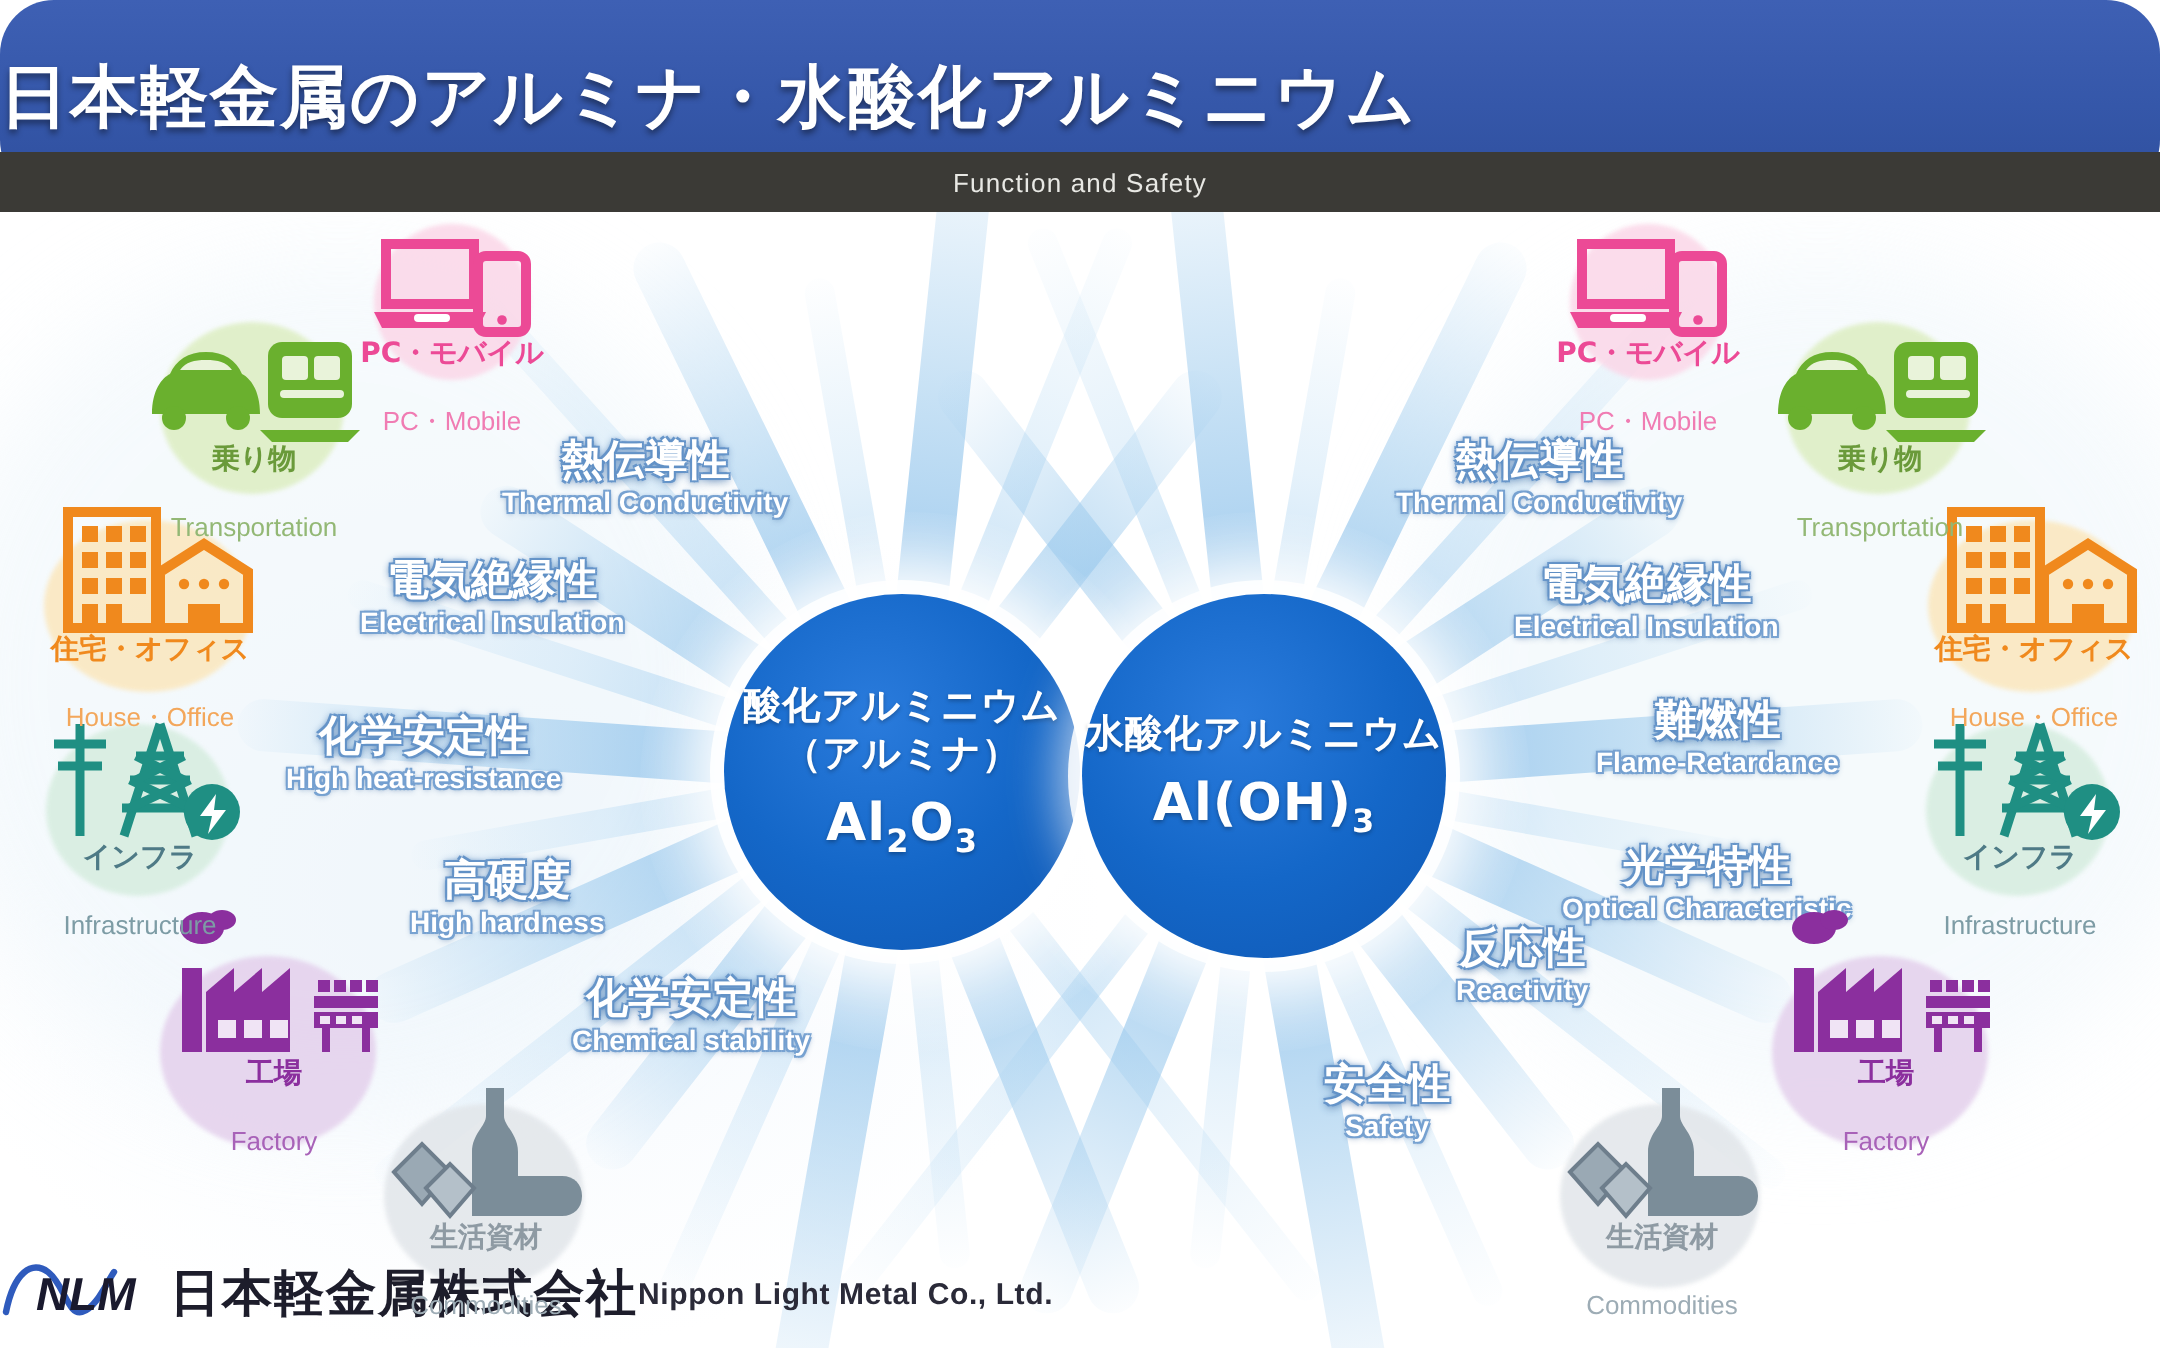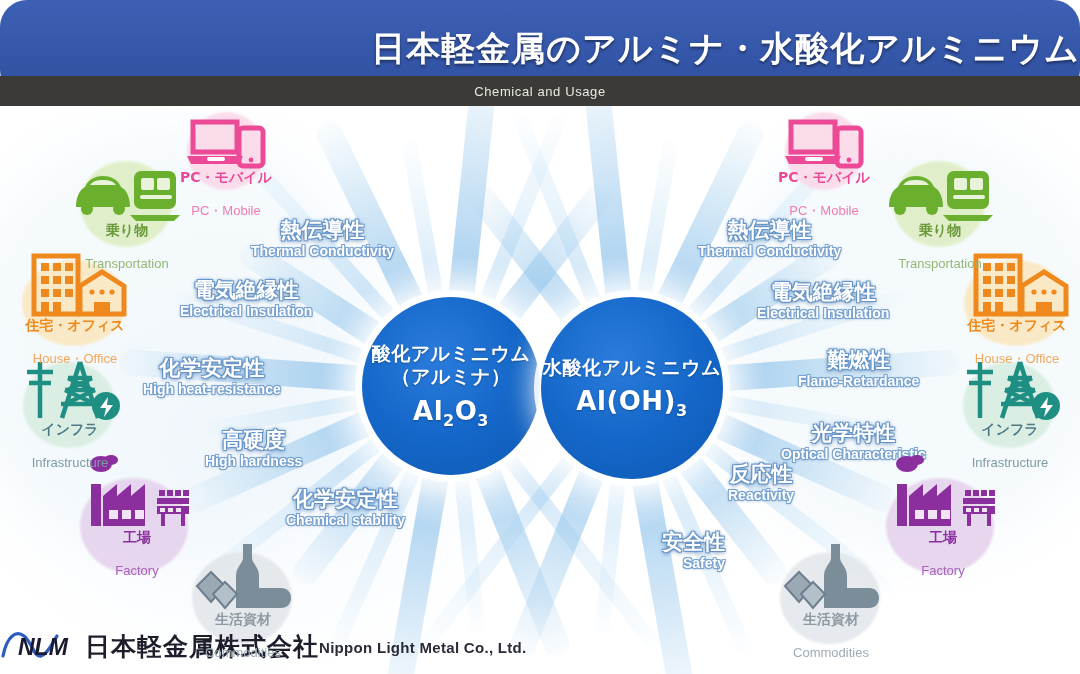--- a/index.html
+++ b/index.html
@@ -6,21 +6,21 @@
   body{font-family:"Liberation Sans","DejaVu Sans",sans-serif;}
   #page{
     position:relative;width:1080px;height:674px;overflow:hidden;
     background:#ffffff;
   }
 
   
   .banner{
     position:absolute;left:0;top:0;width:1080px;height:97px;
     background:linear-gradient(180deg,#3e60b4 0%,#3557a9 55%,#2f4f9e 100%);
-    display:flex;align-items:center;justify-content:flex-end;border-radius:27px;
+    display:flex;align-items:center;justify-content:flex-start;border-radius:27px;
   }
   .banner-title{
     color:#ffffff;font-size:34px;font-weight:bold;letter-spacing:1px;
     text-shadow:0 2px 3px rgba(0,0,0,.45);
     font-family:"DejaVu Sans",sans-serif;white-space:nowrap;
   }
   .subbar{
     position:absolute;left:0;top:76px;width:1080px;height:30px;
     background:#3b3a36;display:flex;align-items:center;justify-content:center;
   }
@@ -113,21 +113,21 @@
 </style>
 </head>
 <body>
 
 <div id="page">
 
   <div class="banner">
     <div class="banner-title">日本軽金属のアルミナ・水酸化アルミニウム</div>
   </div>
   <div class="subbar">
-    <div class="subbar-text">Chemical and Usage</div>
+    <div class="subbar-text">Function and Safety</div>
   </div>
 
   <div class="stage">
 
     <div class="wash" style="left:-40px;top:20px;width:420px;height:430px;background:#eef6fb;"></div>
     <div class="wash" style="left:700px;top:20px;width:420px;height:430px;background:#eef6fb;"></div>
 
     <div class="fan" id="fanL" style="left:452px;top:279px;">
         <div class="ray" style="width: 250px; transform: rotate(308deg);"></div>
         <div class="ray thin" style="width: 292px; transform: rotate(292deg);"></div>
@@ -217,21 +217,21 @@
       <div class="p-en">Flame-Retardance</div>
     </div>
     <div class="prop" style="left:781px;top:315px;">
       <div class="p-jp">光学特性</div>
       <div class="p-en">Optical Characteristic</div>
     </div>
     <div class="prop" style="left:728px;top:356px;">
       <div class="p-jp">反応性</div>
       <div class="p-en">Reactivity</div>
     </div>
-    <div class="prop" style="left:662px;top:424px;text-align:right;">
+    <div class="prop" style="left:662px;top:424px;">
       <div class="p-jp">安全性</div>
       <div class="p-en">Safety</div>
     </div>
 
 
     <div class="app" style="left:161px;top:2px;">
       <div class="bub" style="left:26px;top:4px;width:78px;height:78px;background:#fbd7e8;"></div>
       <div class="glyph">
         <svg width="82" height="54" viewBox="0 0 82 54">
           <path d="M8 6h44v30H8z" fill="none" stroke="#ec4a96" stroke-width="5"></path>

